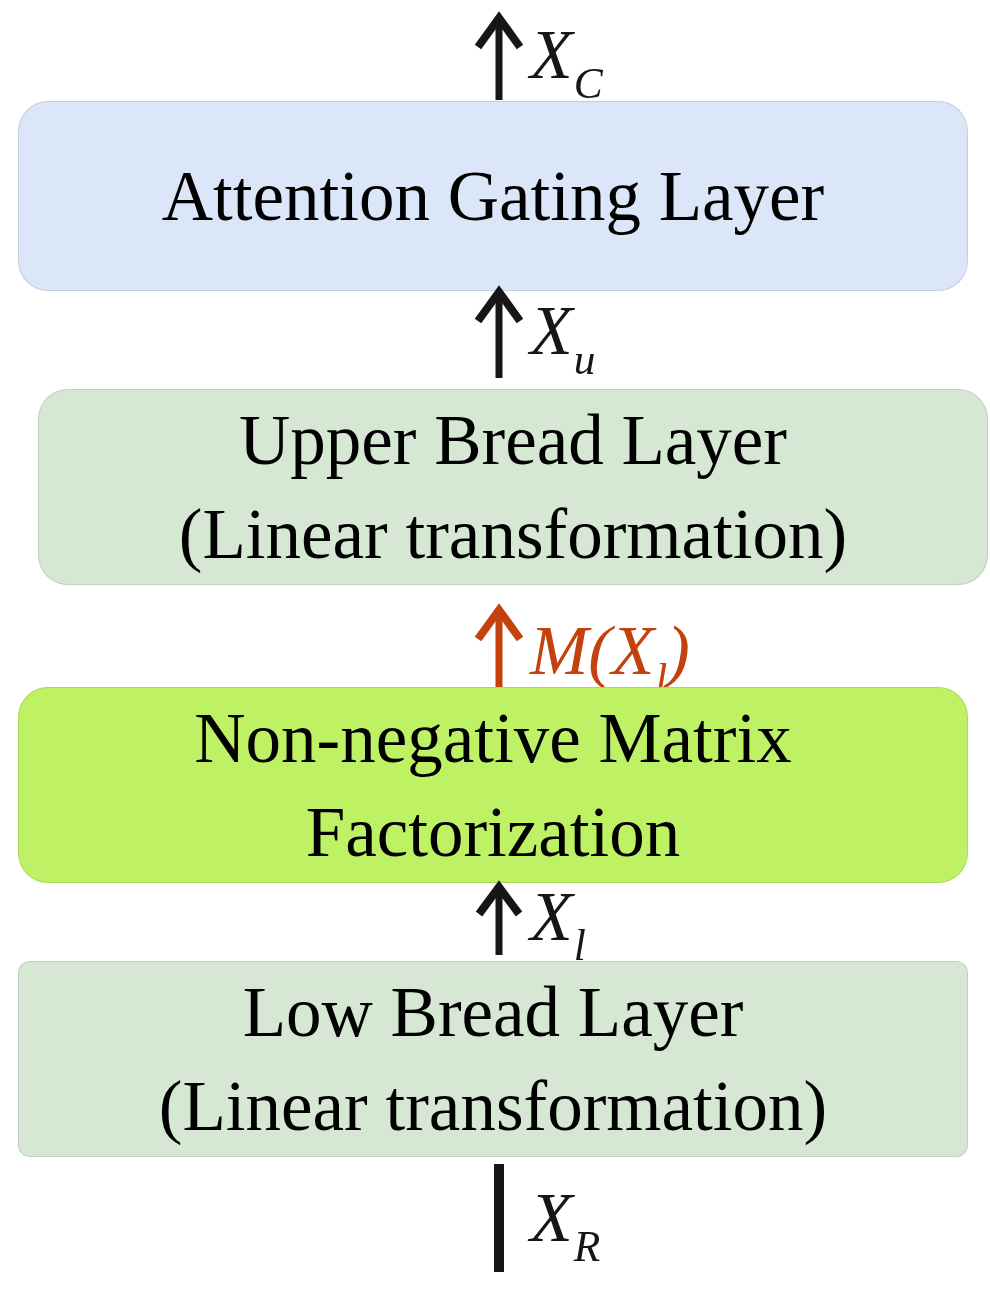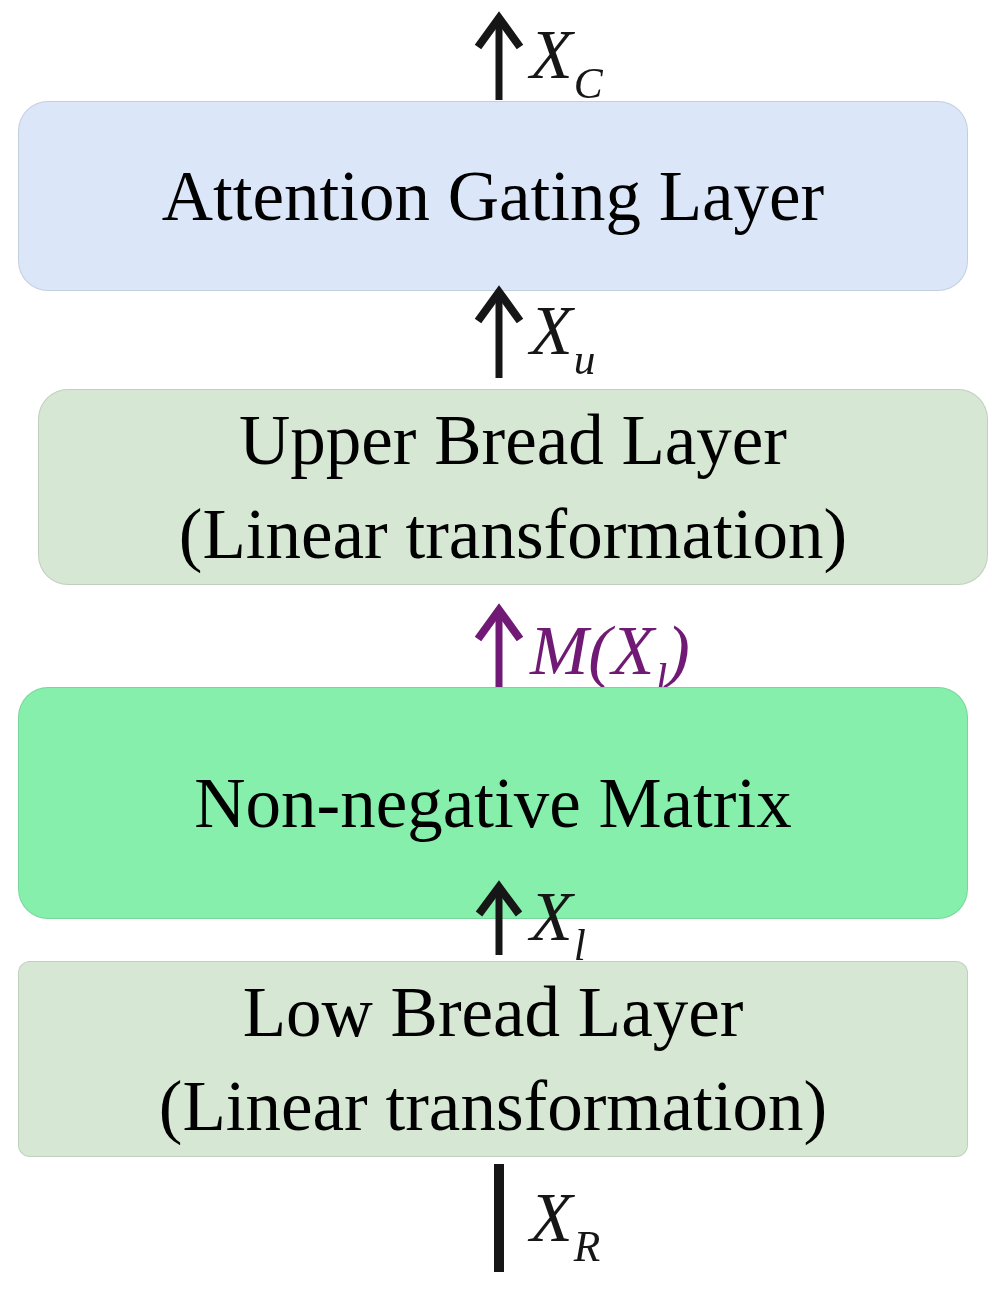--- a/index.html
+++ b/index.html
@@ -77,30 +77,31 @@
       <polyline points="10,39 31,10 52,39" fill="none" stroke="currentColor" stroke-width="8"></polyline>
     </svg>
     <span class="math-label"><span>X</span><sub>u</sub><span></span></span>
   </div>
 
   <div class="box" style="top: 389px; height: 196px; background-color: rgb(214, 232, 212); margin-left: 20px;">
     <div class="box-line">Upper Bread Layer</div>
     <div class="box-line">(Linear transformation)</div>
   </div>
 
-  <div class="connector" style="top: 585px; height: 132px; color: #701a75;">
+  <div class="connector" style="top: 585px; height: 132px; color: #c2410c;">
     <svg class="arrow-svg" width="62" height="102" viewBox="0 0 62 102">
       <line x1="31" y1="100" x2="31" y2="12" stroke="currentColor" stroke-width="7"></line>
       <polyline points="10,39 31,10 52,39" fill="none" stroke="currentColor" stroke-width="8"></polyline>
     </svg>
     <span class="math-label"><span>M(X</span><sub>l</sub><span>)</span></span>
   </div>
 
-  <div class="box" style="top: 687px; height: 232px; background-color: #86efac;">
+  <div class="box" style="top: 687px; height: 196px; background-color: #bef264;">
     <div class="box-line">Non-negative Matrix</div>
+    <div class="box-line">Factorization</div>
   </div>
 
   <div class="connector" style="top: 883px; height: 68px; color: rgb(22, 22, 22); align-items: center;">
     <svg class="arrow-svg" width="62" height="78" viewBox="0 0 62 78">
       <line x1="31" y1="77" x2="31" y2="11" stroke="currentColor" stroke-width="7"></line>
       <polyline points="11,36 31,9 51,36" fill="none" stroke="currentColor" stroke-width="8"></polyline>
     </svg>
     <span class="math-label"><span>X</span><sub>l</sub><span></span></span>
   </div>
 

